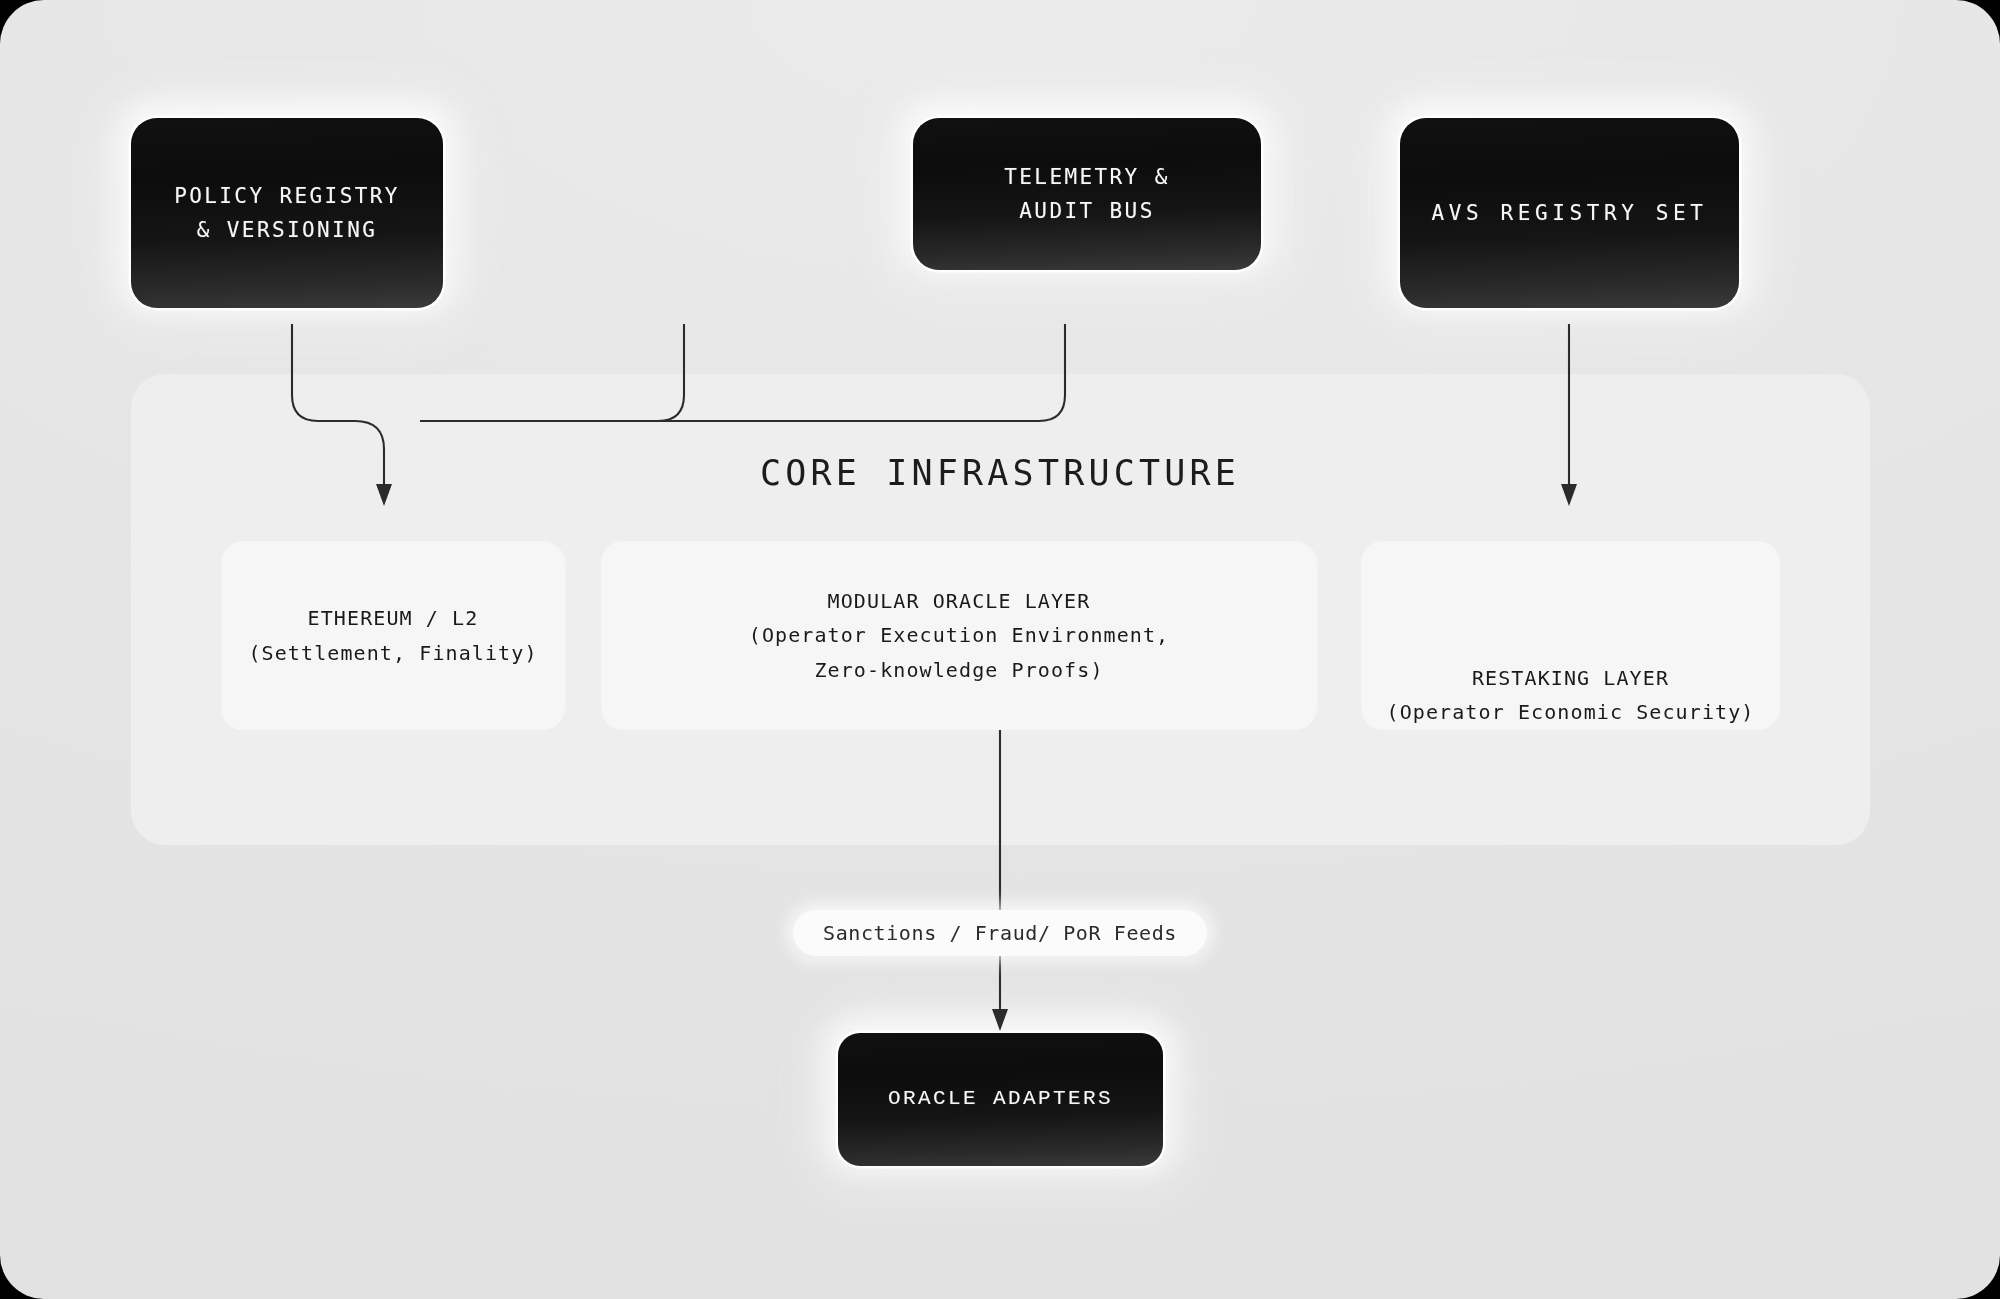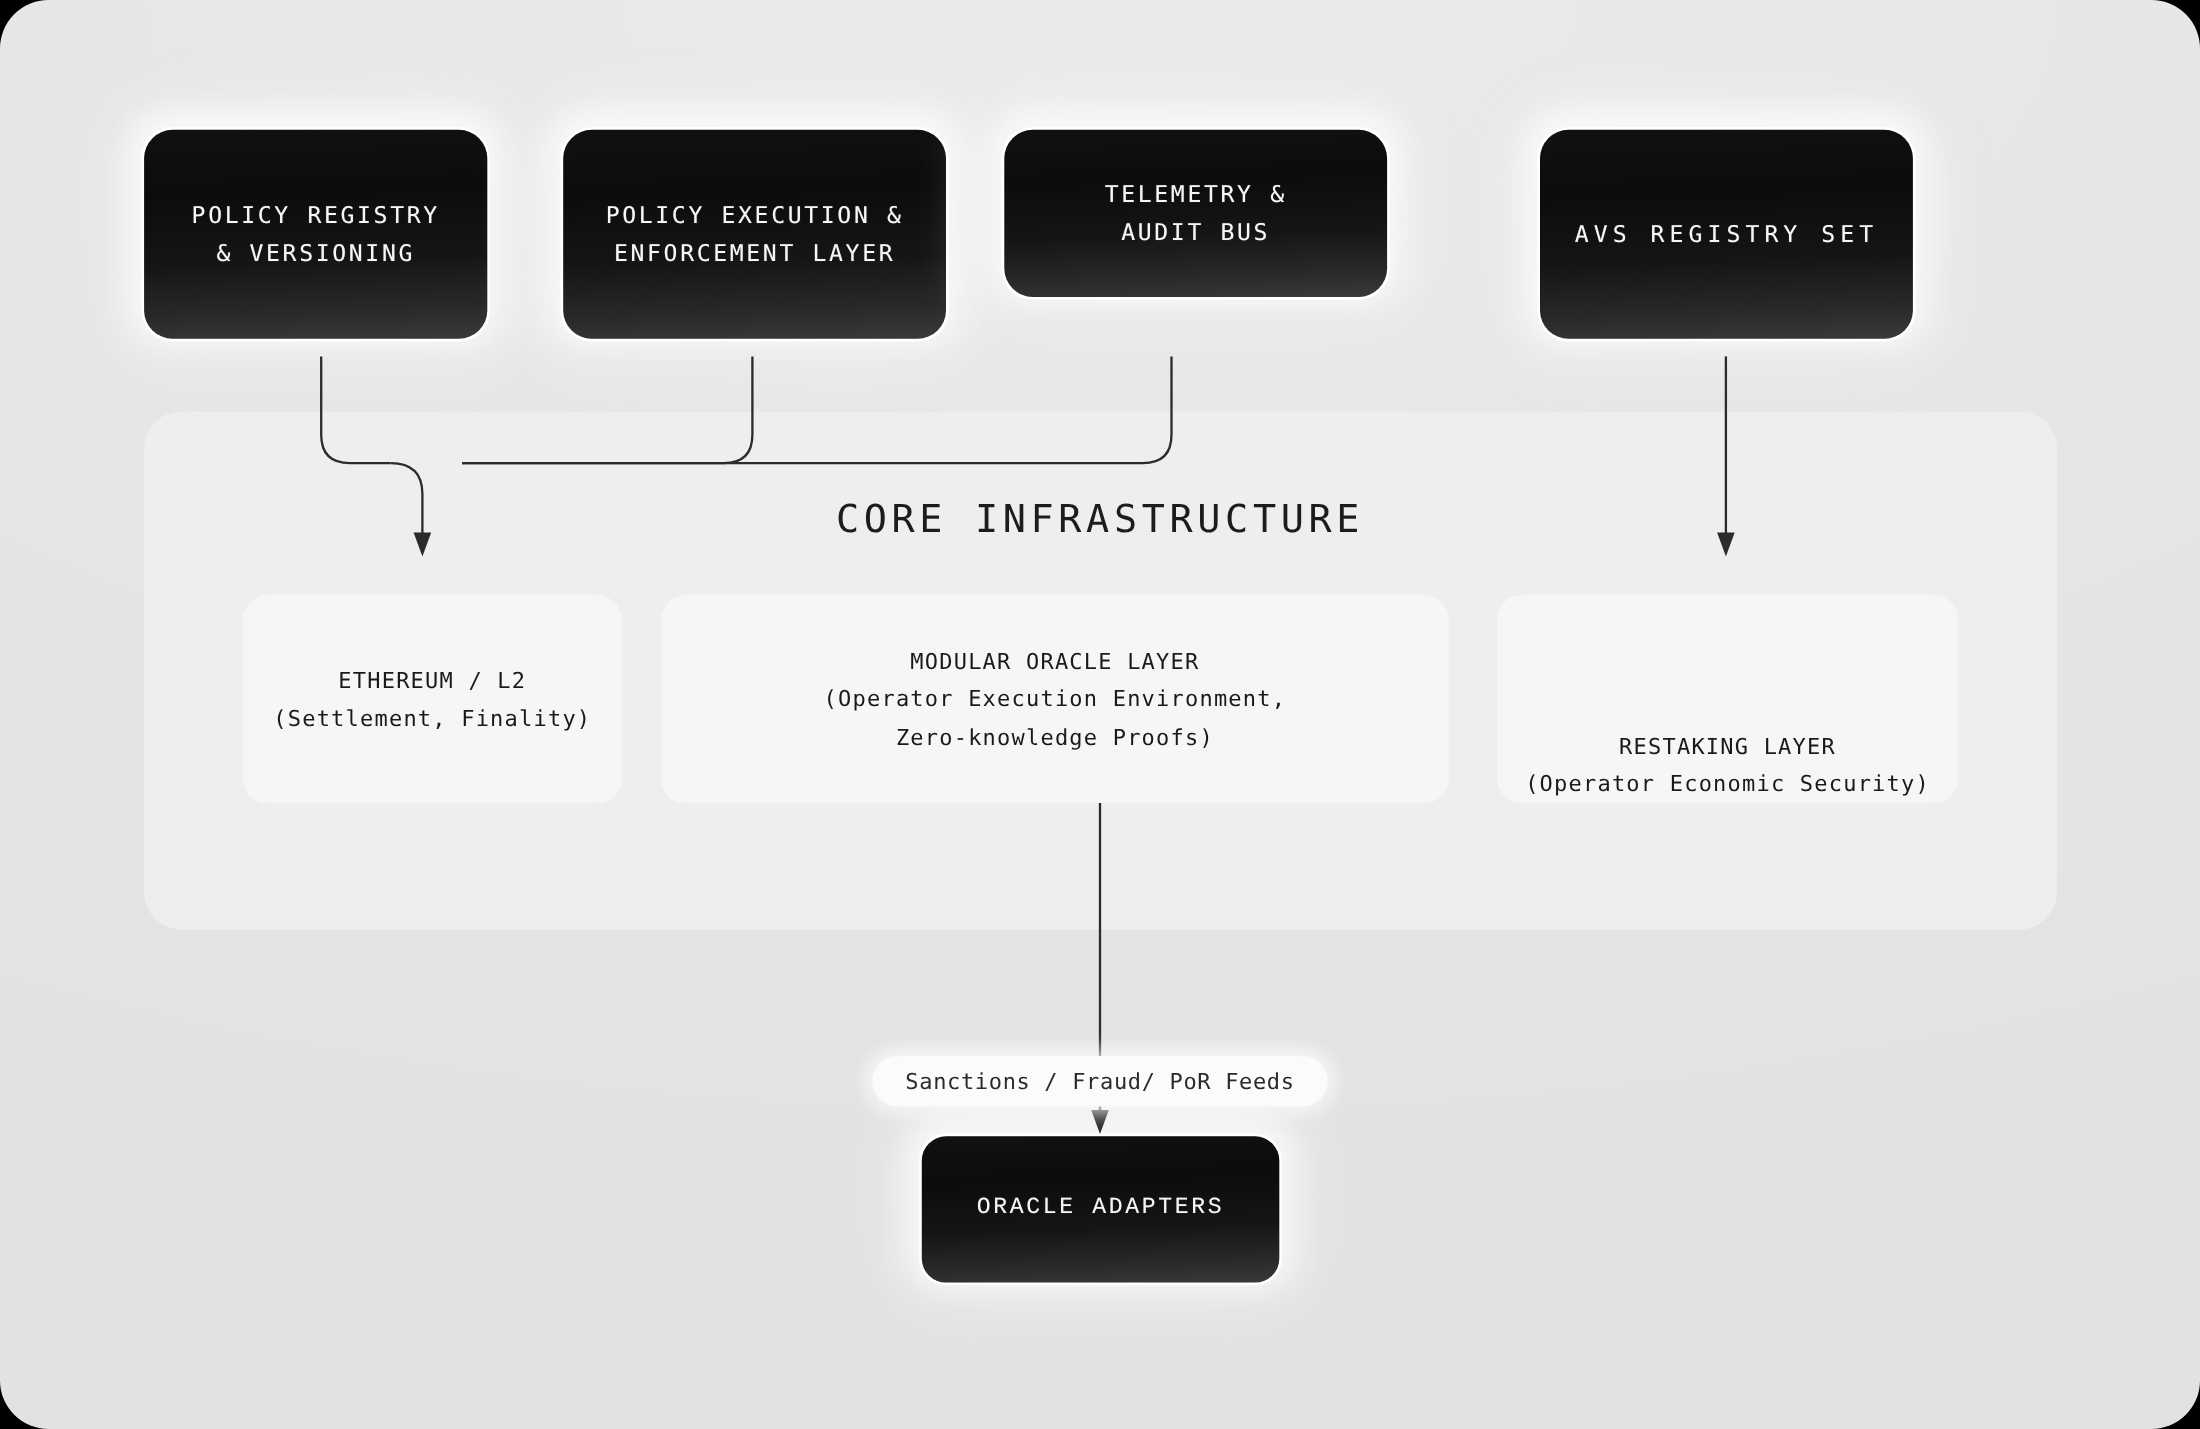--- a/index.html
+++ b/index.html
@@ -102,21 +102,21 @@
     font-size: 20px;
     line-height: 1.73;
     letter-spacing: 1.1px;
     white-space: pre-line;
   }
 
   
   #feed-pill {
     position: absolute;
     left: 793px;
-    top: 960px;
+    top: 910px;
     width: 414px;
     height: 46px;
     border-radius: 23px;
     background: #fbfbfb;
     box-shadow:
       0 0 16px 6px rgba(255,255,255,0.8),
       0 2px 10px rgba(0,0,0,0.06);
     display: flex;
     align-items: center;
     justify-content: center;
@@ -171,24 +171,20 @@
 
       <path class="wire" d="M 1000 730 L 1000 1015"></path>
       <polygon class="wire-head" points="1000,1031 992,1009 1008,1009"></polygon>
     </svg>
 
     <div class="node-dark" style="left:131px; top:118px; width:312px; height:190px;">
       <div class="label">POLICY REGISTRY
 &amp; VERSIONING</div>
     </div>
 
-    <div class="node-dark" style="left:512px; top:118px; width:348px; height:190px;">
-      <div class="label">POLICY EXECUTION &amp;
-ENFORCEMENT LAYER</div>
-    </div>
 
     <div class="node-dark" style="left:894px; top:118px; width:348px; height:152px;margin-left:19px;">
       <div class="label">TELEMETRY &amp;
 AUDIT BUS</div>
     </div>
 
     <div class="node-dark" style="left:1400px; top:118px; width:339px; height:190px;">
       <div class="label wide">AVS REGISTRY SET</div>
     </div>
 

